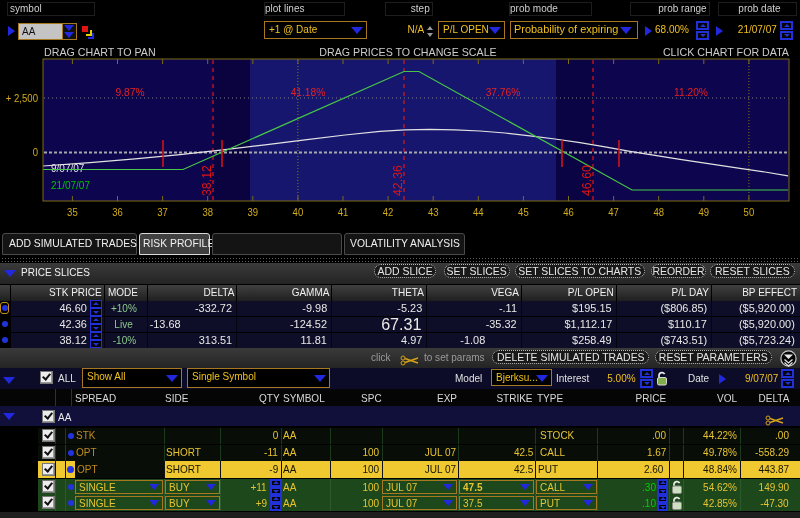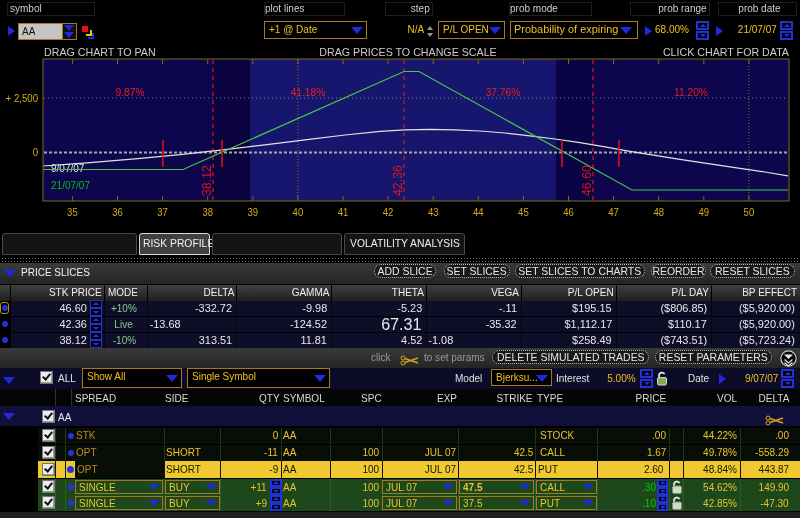--- a/index.html
+++ b/index.html
@@ -135,20 +135,21 @@
     </div>
 <div style="position:absolute;left:716px;top:26px;width:0;height:0;border-top:5px solid transparent;border-bottom:5px solid transparent;border-left:7px solid #2228dd"></div>
 <div style="position:absolute;left:715px;top:23px;color:#f0c020;font-size:11.5px;line-height:13.5px;width:62px;text-align:right;"><span style="display:inline-block;transform:scaleX(0.87);transform-origin:100% 0;white-space:nowrap">21/07/07</span></div>
 <div style="width:13px;height:9px;border:2px solid #2230d8;background:#020208;position:absolute;left:780px;top:21px">
       <div style="position:absolute;left:2px;top:1px;width:0;height:0;border-left:3px solid transparent;border-right:3px solid transparent;border-bottom:3px solid #2233cc"></div>
     </div>
     <div style="width:13px;height:9px;border:2px solid #2230d8;background:#020208;position:absolute;left:780px;top:31px">
       <div style="position:absolute;left:2px;top:1px;width:0;height:0;border-left:3px solid transparent;border-right:3px solid transparent;border-top:3px solid #2233cc"></div>
     </div>
 <div style="position:absolute;left:2px;top:233px;width:135px;height:22px;background:#141414;border:1px solid #4a4a4a;color:#e0e0e0;border-radius:3px 3px 0 0"></div>
+<div style="position:absolute;left:2px;top:237px;color:#f0f0f0;font-size:11.5px;line-height:13.5px;width:135px;text-align:center;"><span style="display:inline-block;transform:scaleX(0.9);transform-origin:50% 0;white-space:nowrap">ADD SIMULATED TRADES</span></div>
 <div style="position:absolute;left:139px;top:233px;width:71px;height:22px;background:#404040;border:1px solid #d8d8d8;color:#ffffff;border-radius:3px 3px 0 0"></div>
 <div style="position:absolute;left:139px;top:237px;color:#f0f0f0;font-size:11.5px;line-height:13.5px;width:71px;text-align:center;"><span style="display:inline-block;transform:scaleX(0.9);transform-origin:50% 0;white-space:nowrap">RISK PROFILE</span></div>
 <div style="position:absolute;left:212px;top:233px;width:130px;height:22px;background:#141414;border:1px solid #4a4a4a;color:#e0e0e0;border-radius:3px 3px 0 0"></div>
 <div style="position:absolute;left:344px;top:233px;width:121px;height:22px;background:#141414;border:1px solid #4a4a4a;color:#e0e0e0;border-radius:3px 3px 0 0"></div>
 <div style="position:absolute;left:344px;top:237px;color:#f0f0f0;font-size:11.5px;line-height:13.5px;width:121px;text-align:center;"><span style="display:inline-block;transform:scaleX(0.9);transform-origin:50% 0;white-space:nowrap">VOLATILITY ANALYSIS</span></div>
 <div style="position:absolute;left:0;top:256px;width:800px;height:7px;background-image:radial-gradient(#606060 0.8px, transparent 1px);background-size:3px 3px;background-position:1px 1px"></div>
 <div style="position:absolute;left:0;top:263px;width:800px;height:21px;background:linear-gradient(#3a3a3a,#242424)"></div>
 <div style="position:absolute;left:4px;top:270px;width:0;height:0;border-left:6px solid transparent;border-right:6px solid transparent;border-top:7px solid #2228dd"></div>
 <div style="position:absolute;left:21px;top:266px;color:#f0f0f0;font-size:11.5px;line-height:13.5px;"><span style="display:inline-block;transform:scaleX(0.87);transform-origin:0 0;white-space:nowrap">PRICE SLICES</span></div>
 <div style="position:absolute;left:374px;top:264px;width:62px;height:14px;background:#191919;border:1px dotted #bbb;border-radius:8px"></div>
@@ -244,22 +245,22 @@
 <div style="position:absolute;left:11px;top:334px;color:#e8e8e8;font-size:11.5px;line-height:13.5px;width:76px;text-align:right;"><span style="display:inline-block;transform:scaleX(0.95);transform-origin:100% 0;white-space:nowrap">38.12</span></div>
 <div style="width:12px;height:8px;border:1px solid #2230d8;background:#020208;position:absolute;left:90px;top:332px">
       <div style="position:absolute;left:2px;top:1px;width:0;height:0;border-left:3px solid transparent;border-right:3px solid transparent;border-bottom:3px solid #2233cc"></div>
     </div>
     <div style="width:12px;height:8px;border:1px solid #2230d8;background:#020208;position:absolute;left:90px;top:340px">
       <div style="position:absolute;left:2px;top:2px;width:0;height:0;border-left:3px solid transparent;border-right:3px solid transparent;border-top:3px solid #2233cc"></div>
     </div>
 <div style="position:absolute;left:105px;top:334px;color:#8cc88c;font-size:11.5px;line-height:13.5px;width:38px;text-align:center;"><span style="display:inline-block;transform:scaleX(0.87);transform-origin:50% 0;white-space:nowrap">-10%</span></div>
 <div style="position:absolute;left:148px;top:334px;color:#e8e8e8;font-size:11.5px;line-height:13.5px;width:84px;text-align:right;"><span style="display:inline-block;transform:scaleX(0.95);transform-origin:100% 0;white-space:nowrap">313.51</span></div>
 <div style="position:absolute;left:237px;top:334px;color:#e8e8e8;font-size:11.5px;line-height:13.5px;width:90px;text-align:right;"><span style="display:inline-block;transform:scaleX(0.95);transform-origin:100% 0;white-space:nowrap">11.81</span></div>
-<div style="position:absolute;left:332px;top:334px;color:#e8e8e8;font-size:11.5px;line-height:13.5px;width:90px;text-align:right;"><span style="display:inline-block;transform:scaleX(0.95);transform-origin:100% 0;white-space:nowrap">4.52</span></div>
-<div style="position:absolute;left:427px;top:334px;color:#e8e8e8;font-size:11.5px;line-height:13.5px;width:90px;text-align:left;"><span style="display:inline-block;transform:scaleX(0.95);transform-origin:100% 0;white-space:nowrap">-1.08</span></div>
+<div style="position:absolute;left:332px;top:334px;color:#e8e8e8;font-size:11.5px;line-height:13.5px;width:90px;text-align:right;"><span style="display:inline-block;transform:scaleX(0.95);transform-origin:100% 0;white-space:nowrap">4.97</span></div>
+<div style="position:absolute;left:427px;top:334px;color:#e8e8e8;font-size:11.5px;line-height:13.5px;width:90px;text-align:center;"><span style="display:inline-block;transform:scaleX(0.95);transform-origin:100% 0;white-space:nowrap">-1.08</span></div>
 <div style="position:absolute;left:522px;top:334px;color:#e8e8e8;font-size:11.5px;line-height:13.5px;width:90px;text-align:right;"><span style="display:inline-block;transform:scaleX(0.95);transform-origin:100% 0;white-space:nowrap">$258.49</span></div>
 <div style="position:absolute;left:617px;top:334px;color:#e8e8e8;font-size:11.5px;line-height:13.5px;width:90px;text-align:right;"><span style="display:inline-block;transform:scaleX(0.95);transform-origin:100% 0;white-space:nowrap">($743.51)</span></div>
 <div style="position:absolute;left:712px;top:334px;color:#e8e8e8;font-size:11.5px;line-height:13.5px;width:83px;text-align:right;"><span style="display:inline-block;transform:scaleX(0.95);transform-origin:100% 0;white-space:nowrap">($5,723.24)</span></div>
 <div style="position:absolute;left:0;top:348px;width:800px;height:20px;background:linear-gradient(#3a3a3a,#242424)"></div>
 <div style="position:absolute;left:371px;top:351px;color:#9a9a9a;font-size:11.5px;line-height:13.5px;"><span style="display:inline-block;transform:scaleX(0.87);transform-origin:0 0;white-space:nowrap">click</span></div>
 <div style="position:absolute;left:400px;top:352px"><svg width="20" height="11">
         <g stroke="#d4a017" fill="none">
           <circle cx="3" cy="3" r="2"></circle>
           <circle cx="3" cy="8" r="2"></circle>
           <path d="M5,3.5 L18,8 M5,7.5 L18,3" stroke-width="1.6"></path>

